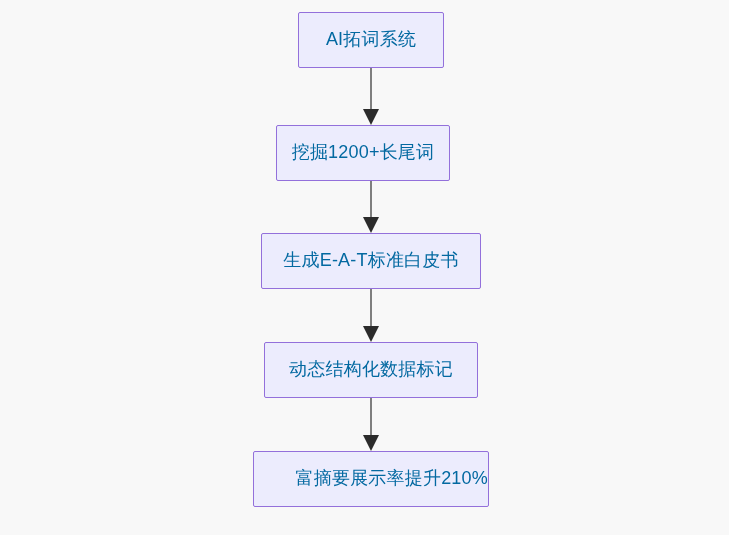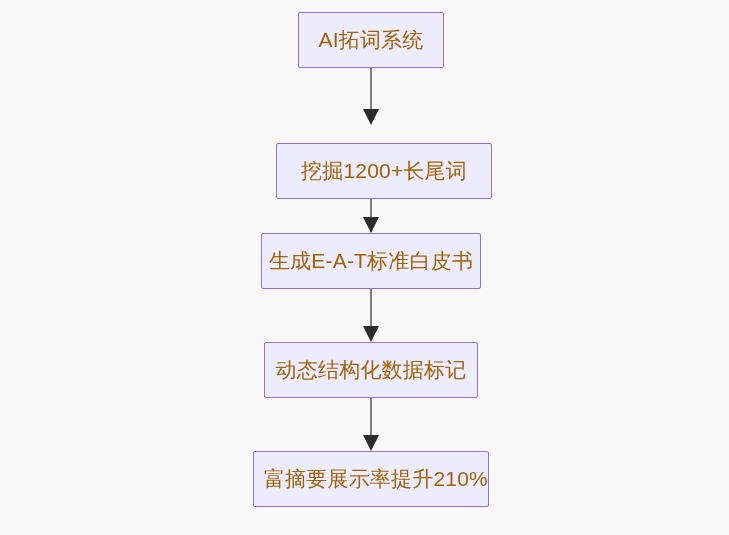--- a/index.html
+++ b/index.html
@@ -25,23 +25,23 @@
     box-sizing: border-box;
     background: #ececfd;
     border: 1.4px solid #9370db;
     border-radius: 2px;
     display: flex;
     align-items: center;
     justify-content: center;
     text-align: center;
   }
   .node-label {
-    font-size: 21px;
+    font-size: 18px;
     line-height: 1.2;
-    color: #a16207;
+    color: #0369a1;
     letter-spacing: 0.2px;
     white-space: nowrap;
     user-select: none;
   }
   .edge {
     position: absolute;
     overflow: visible;
   }
   .edge-line {
     stroke: #7f7f7f;
@@ -69,21 +69,21 @@
     <polygon class="edge-arrowhead" points="371,342 363,326 379,326"></polygon>
 
     <line class="edge-line" x1="371" y1="398" x2="371" y2="441"></line>
     <polygon class="edge-arrowhead" points="371,451 363,435 379,435"></polygon>
   </svg>
 
   <div class="node" style="left:298px; top:12px; width:146px; height:56px;">
     <span class="node-label">AI拓词系统</span>
   </div>
 
-  <div class="node" style="left:276px; top:143px; width:216px; height:56px;">
+  <div class="node" style="left:276px; top:125px; width:174px; height:56px;">
     <span class="node-label">挖掘1200+长尾词</span>
   </div>
 
   <div class="node" style="left:264px; top:342px; width:214px; height:56px;">
     <span class="node-label">动态结构化数据标记</span>
   </div>
 
   <div class="node" style="left:261px; top:233px; width:220px; height:56px;">
     <span class="node-label">生成E-A-T标准白皮书</span>
   </div>

